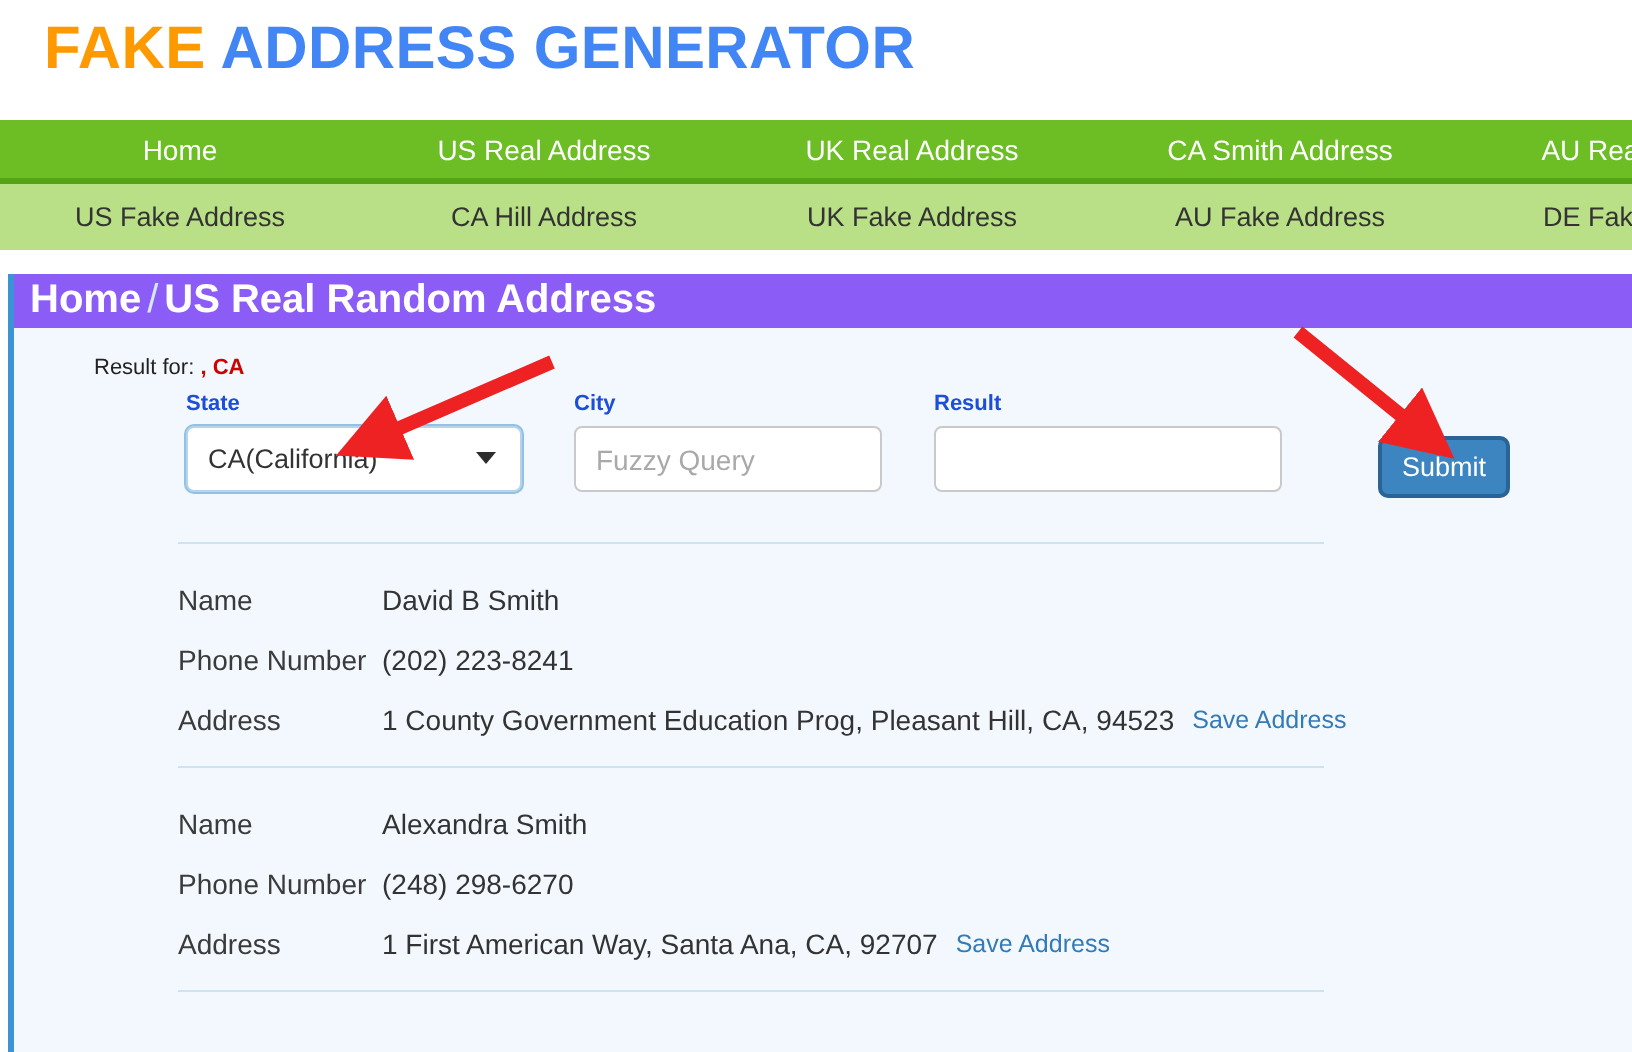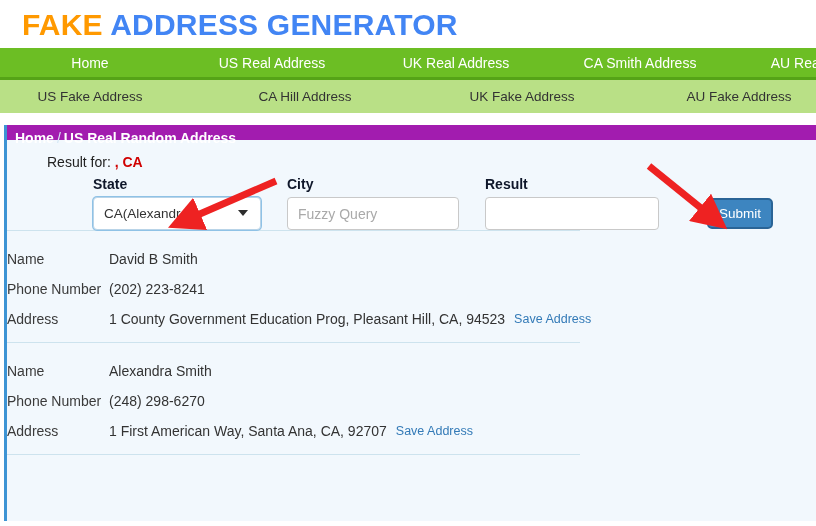--- a/index.html
+++ b/index.html
@@ -7,21 +7,21 @@
     margin: 0; padding: 0;
     width: 816px; height: 526px;
     overflow: hidden;
     background: #ffffff;
     font-family: "Liberation Sans", sans-serif;
   }
 
   #page { position: relative; width: 816px; height: 526px; overflow: hidden; background:#fff; }
 
   
-  .logo-bar { height: 48px; padding: 4px 0 0 22px; background:#fff; }
+  .logo-bar { height: 60px; padding: 4px 0 0 22px; background:#fff; }
   .logo { font-size: 30px; font-weight: bold; letter-spacing: 0.2px; line-height: 42px; white-space: nowrap; }
   .logo .fake { color:#ff9900; }
   .logo .rest { color:#4285f4; }
 
   
   .nav-primary {
     height: 32px;
     background:#6cbe24;
     border-bottom: 3px solid #55a317;
     display:flex; align-items:center;
@@ -37,21 +37,20 @@
   }
   .nav-primary .nav-item:first-child { flex: 0 0 180px; }
 
   .nav-secondary {
     height: 33px;
     background:#b9e086;
     display:flex; align-items:center;
     white-space: nowrap;
     overflow:hidden;
     border-bottom: 1px solid #b9e086;
-    gap: 33px;
   }
   .nav-secondary .nav-item {
     color:#333333; font-size: 13.5px;
     text-align:center;
     flex: 0 0 184px;
     line-height: 33px;
     cursor:pointer;
   }
   .nav-secondary .nav-item:first-child { flex: 0 0 180px; }
 
@@ -59,47 +58,47 @@
 
   
   .panel {
     margin: 0 0 0 4px;
     border-left: 3px solid #3d94d4;
     background:#f2f8fd;
     height: 396px;
     position: relative;
   }
   .panel-head {
-    background:#a21caf;
-    height: 15px;
+    background:#8b5cf6;
+    height: 27px;
     line-height: 27px;
     color:#ffffff;
-    font-size: 14px;
+    font-size: 20px;
     font-weight: bold;
     padding-left: 8px;
     white-space: nowrap;
   }
   .panel-head .sep { font-weight: normal; color:#d6e9f7; padding: 0 3px; }
   .panel-head .crumb { cursor:pointer; }
 
   .panel-body { padding: 14px 0 0 0; }
 
   .result-for {
-    font-size: 14px; color:#222;
+    font-size: 11px; color:#222;
     padding-left: 40px;
     margin-bottom: 6px;
   }
   .result-for .hl { color:#d00000; font-weight:bold; }
 
   
   .form-row { display:flex; padding-left: 86px; align-items: flex-start; }
   .fld { margin-right: 26px; }
   .fld .lbl {
     display:block;
-    font-size: 14px; font-weight:bold; color:#0f172a;
+    font-size: 11px; font-weight:bold; color:#1d4ed8;
     margin-bottom: 5px;
   }
   .select-wrap {
     position: relative;
     width: 168px; height: 33px;
     background:#ffffff;
     border: 1px solid #b9d4e8;
     border-radius: 4px;
     box-shadow: 0 0 0 1px #8fc2e6;
   }
@@ -110,21 +109,21 @@
     white-space:nowrap;
   }
   .select-wrap .caret {
     position:absolute; right: 12px; top: 12px;
     width:0;height:0;
     border-left:5px solid transparent;
     border-right:5px solid transparent;
     border-top:6px solid #2d2d2d;
   }
   .txt-input {
-    width: 172px; height: 33px;
+    width: 154px; height: 33px;
     border: 1px solid #c9c9c9;
     border-radius: 4px;
     background:#ffffff;
     font-size: 14px;
     color:#333;
     padding: 0 10px;
     font-family:"Liberation Sans", sans-serif;
     outline:none;
   }
   .txt-input::placeholder { color:#a9a9a9; }
@@ -138,21 +137,21 @@
     border-radius: 5px;
     color:#ffffff;
     font-size: 13.5px;
     font-family:"Liberation Sans", sans-serif;
     cursor:pointer;
     padding:0;
   }
   .submit-holder { margin-left: 22px; }
 
   
-  .results { }
+  .results { margin-top: 22px; padding-left: 82px; }
   .divider { width: 573px; height:1px; background:#cde3ee; margin: 0 0 0 0; }
   .record { padding: 13px 0 8px 0; }
   .rec-line { display:flex; font-size:14px; color:#333; line-height: 30px; }
   .rec-key { flex: 0 0 102px; color:#3b3b3b; }
   .rec-val { color:#333; white-space: nowrap; }
   .save-link {
     color:#337ab7; font-size: 12.5px; margin-left: 9px; cursor:pointer;
   }
 
   
@@ -198,21 +197,21 @@
       <div class="result-for">
         <span>Result for:</span>
         <span class="hl">, CA</span>
       </div>
 
       <div class="form-row">
 
         <div class="fld">
           <span class="lbl">State</span>
           <div class="select-wrap">
-            <div class="val">CA(Alexandra)</div>
+            <div class="val">CA(California)</div>
             <div class="caret"></div>
           </div>
         </div>
 
         <div class="fld">
           <span class="lbl">City</span>
           <input class="txt-input" type="text" placeholder="Fuzzy Query" style="">
         </div>
 
         <div class="fld zip-wrap">

